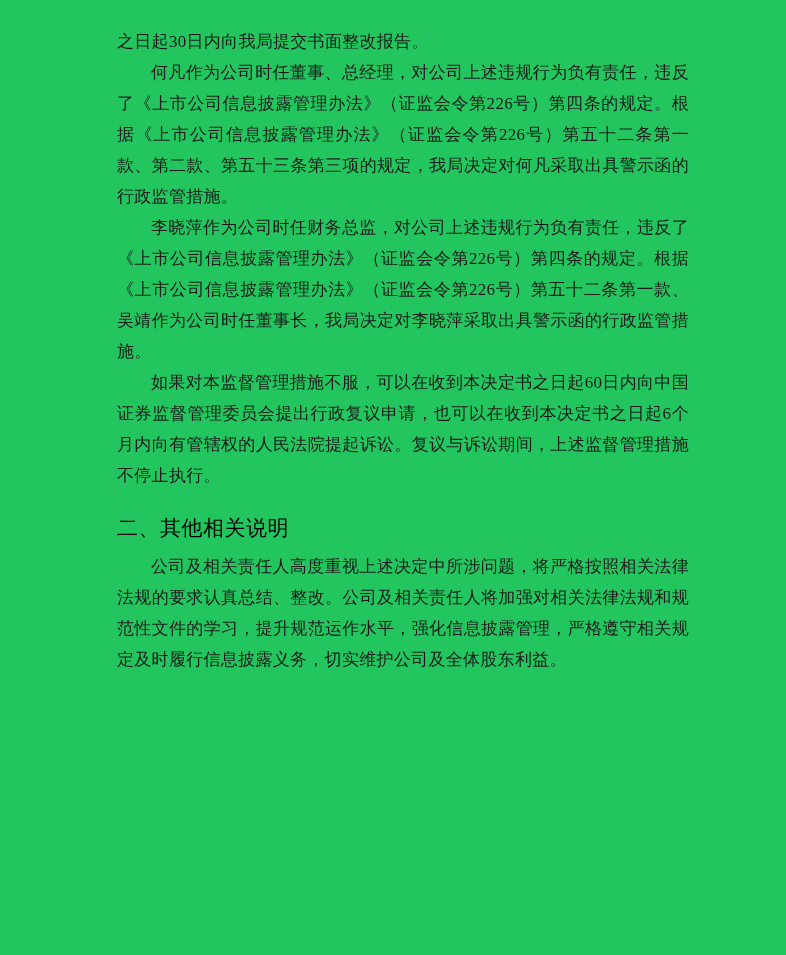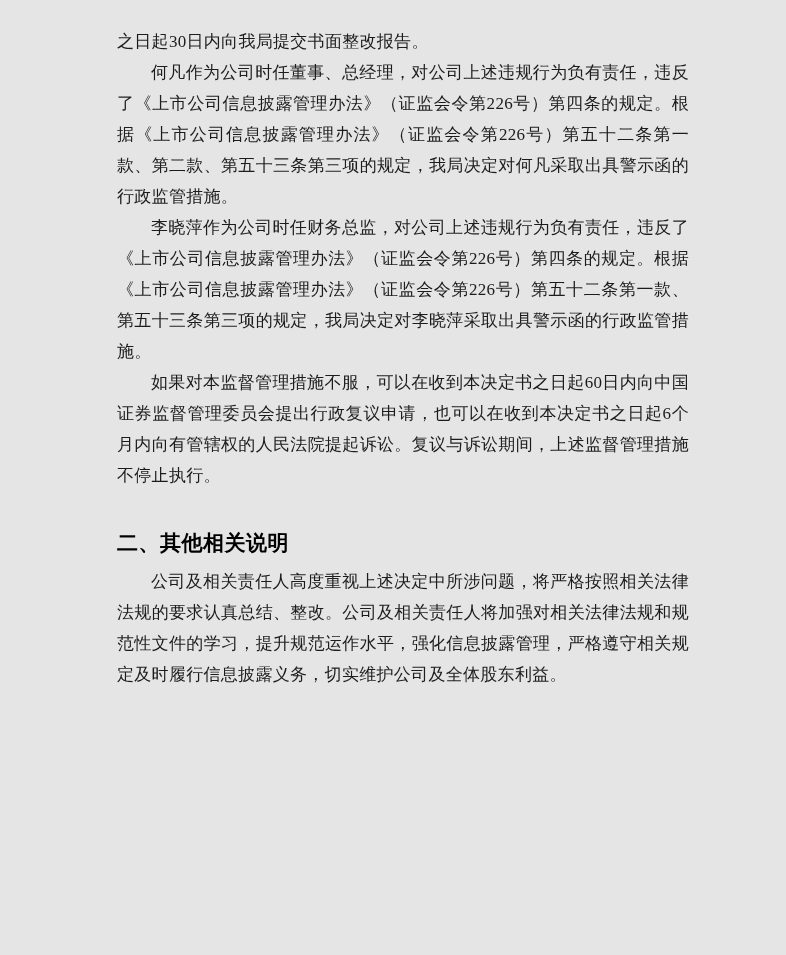--- a/index.html
+++ b/index.html
@@ -4,21 +4,21 @@
 <style>
   html, body {
     margin: 0;
     padding: 0;
     background: #ffffff;
   }
   .page {
     position: relative;
     width: 786px;
     height: 955px;
-    background: #e5e5e5;
+    background: #22c55e;
     overflow: hidden;
     font-family: "Liberation Serif", "DejaVu Serif", serif;
     color: #1c1c1c;
   }
   .text-block {
     position: absolute;
     left: 117px;
     top: 26px;
     width: 572px;
   }
@@ -28,42 +28,42 @@
     font-size: 17px;
     line-height: 31px;
     text-align: justify;
     letter-spacing: 0.3px;
     color: #1c1c1c;
   }
   p.indent {
     text-indent: 2em;
   }
   h2.section-heading {
-    margin: 36px 0 8px 0;
+    margin: 21px 0 8px 0;
     padding: 0;
     font-family: "Liberation Sans", "DejaVu Sans", sans-serif;
-    font-weight: bold;
+    font-weight: normal;
     font-size: 21px;
     line-height: 31px;
     color: #000000;
     letter-spacing: 0.5px;
   }
 </style>
 </head>
 <body>
 
 <div class="page">
   <div class="text-block">
 
     <p class="body-para">之日起30日内向我局提交书面整改报告。</p>
 
 
     <p class="body-para indent">何凡作为公司时任董事、总经理，对公司上述违规行为负有责任，违反了《上市公司信息披露管理办法》（证监会令第226号）第四条的规定。根据《上市公司信息披露管理办法》（证监会令第226号）第五十二条第一款、第二款、第五十三条第三项的规定，我局决定对何凡采取出具警示函的行政监管措施。</p>
 
-    <p class="body-para indent">李晓萍作为公司时任财务总监，对公司上述违规行为负有责任，违反了《上市公司信息披露管理办法》（证监会令第226号）第四条的规定。根据《上市公司信息披露管理办法》（证监会令第226号）第五十二条第一款、第五十三条第三项的规定，我局决定对李晓萍采取出具警示函的行政监管措施。</p>
+    <p class="body-para indent">李晓萍作为公司时任财务总监，对公司上述违规行为负有责任，违反了《上市公司信息披露管理办法》（证监会令第226号）第四条的规定。根据《上市公司信息披露管理办法》（证监会令第226号）第五十二条第一款、吴靖作为公司时任董事长，我局决定对李晓萍采取出具警示函的行政监管措施。</p>
 
 
     <p class="body-para indent">如果对本监督管理措施不服，可以在收到本决定书之日起60日内向中国证券监督管理委员会提出行政复议申请，也可以在收到本决定书之日起6个月内向有管辖权的人民法院提起诉讼。复议与诉讼期间，上述监督管理措施不停止执行。</p>
 
     <h2 class="section-heading">二、其他相关说明</h2>
 
     <p class="body-para indent">公司及相关责任人高度重视上述决定中所涉问题，将严格按照相关法律法规的要求认真总结、整改。公司及相关责任人将加强对相关法律法规和规范性文件的学习，提升规范运作水平，强化信息披露管理，严格遵守相关规定及时履行信息披露义务，切实维护公司及全体股东利益。</p>
 
   </div>
 </div>

